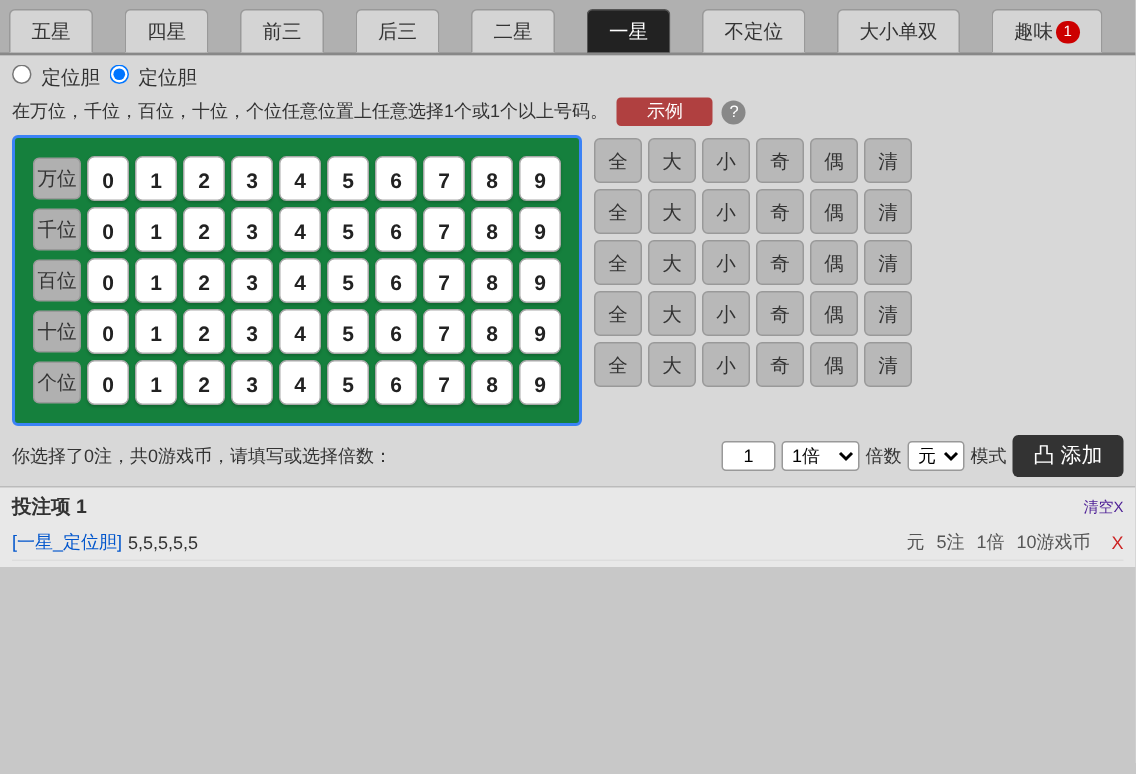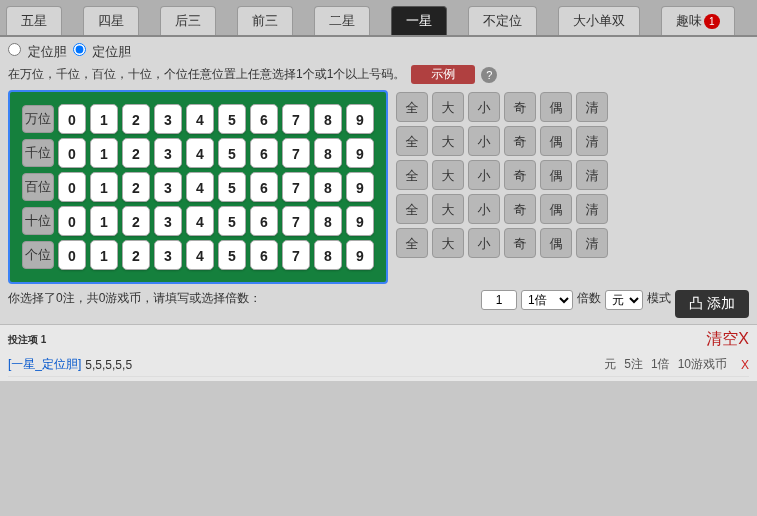--- a/index.html
+++ b/index.html
@@ -153,21 +153,21 @@
       font-size: 13px;
       color: #333;
       cursor: pointer;
       text-align: center;
       line-height: 30px;
     }
 
     
     .bottom-bar {
       display: flex;
-      align-items: flex-start;
+      align-items: center;
       margin-top: 6px;
       font-size: 12px;
       color: #333;
       gap: 4px;
       flex-wrap: nowrap;
     }
     .bottom-bar .info-text { flex: 1; }
     .multiplier-input {
       width: 36px;
       border: 1px solid #999;
@@ -207,27 +207,27 @@
       padding: 4px 8px;
       margin-top: 0;
     }
     .bet-header {
       display: flex;
       align-items: center;
       justify-content: space-between;
       margin-bottom: 3px;
     }
     .bet-title {
+      font-size: 13px;
+      color: #333;
+      font-weight: bold;
+    }
+    .clear-btn {
       font-size: 10px;
-      color: #333;
-      font-weight: bold;
-    }
-    .clear-btn {
-      font-size: 16px;
-      color: #b91c1c;
+      color: #4c1d95;
       cursor: pointer;
       background: none;
       border: none;
     }
     .bet-row {
       display: flex;
       align-items: center;
       font-size: 12px;
       color: #333;
       padding: 3px 0;
@@ -253,22 +253,22 @@
       line-height: 15px;
       vertical-align: middle;
     }
   </style>
 </head>
 <body>
 
 <div class="tab-bar">
   <div class="tab-item">五星</div>
   <div class="tab-item">四星</div>
+  <div class="tab-item">前三</div>
   <div class="tab-item">后三</div>
-  <div class="tab-item">前三</div>
   <div class="tab-item">二星</div>
   <div class="tab-item active">一星</div>
   <div class="tab-item">不定位</div>
   <div class="tab-item">大小单双</div>
   <div class="tab-item">
     <span>趣味</span><span class="new-badge">1</span>
   </div>
 </div>
 
 <div class="main-content">

